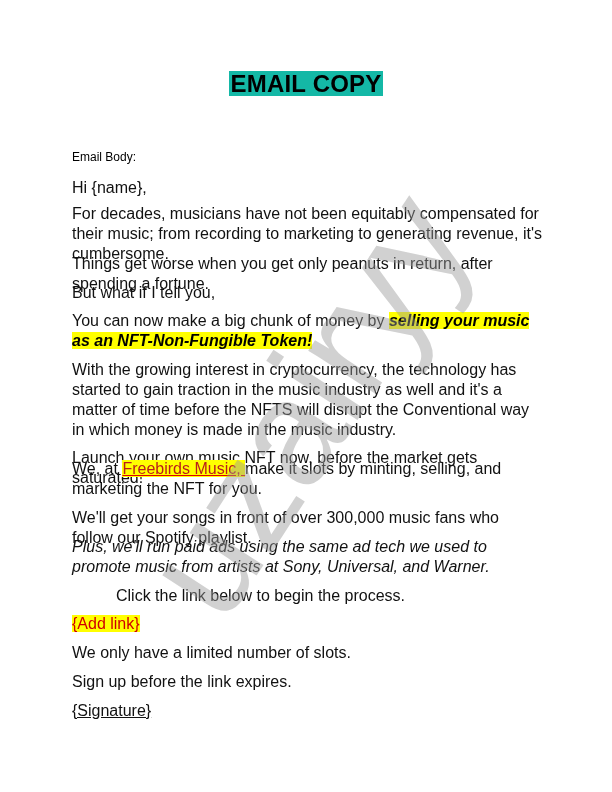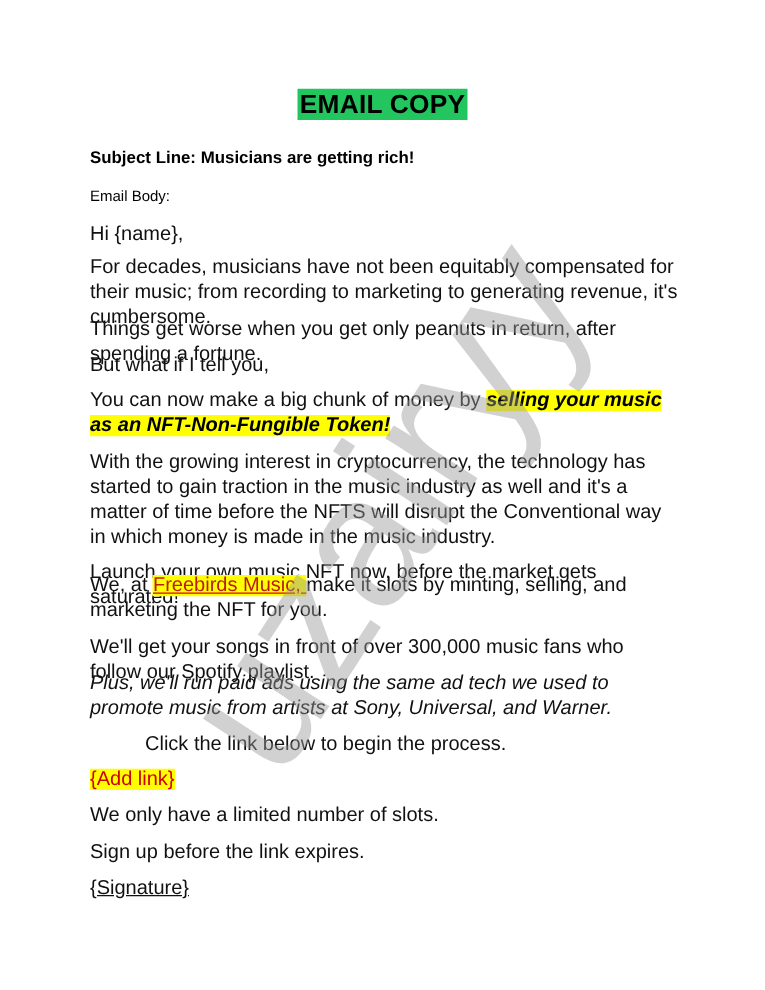--- a/index.html
+++ b/index.html
@@ -1,20 +1,20 @@
 <!DOCTYPE html>
 <html><head>
 <meta charset="utf-8">
 <style>
   html, body { margin:0; padding:0; background:#ffffff; }
   body { width:612px; height:792px; position:relative; overflow:hidden;
          font-family:"Liberation Sans", sans-serif; color:#000; }
   .page { position:absolute; left:0; top:0; width:612px; height:792px; }
   .title-wrap { position:absolute; left:0; top:71px; width:612px; text-align:center; }
-  .title { display:inline-block; background:#22c55e; font-weight:bold; font-size:21px;
+  .title { display:inline-block; background:#14b8a6; font-weight:bold; font-size:24px;
            line-height:25px; padding:0 2px; letter-spacing:0.2px; }
   .subject { position:absolute; left:72px; top:118px; font-weight:bold; font-size:13.5px; }
   .body-label { position:absolute; left:72px; top:150px; font-weight:normal; font-size:12px; }
   .p { position:absolute; left:72px; width:470px; font-size:16px; line-height:20px; color:#111; }
   .hl { background:#ffff00; }
   .bi { font-weight:bold; font-style:italic; color:#000; }
   .link-red { color:#b91c1c; text-decoration:underline; text-decoration-color:#e00000; }
   .red { color:#d00000; }
   .watermark { position:absolute; left:306px; top:405px; transform:translate(-50%,-50%) rotate(-57deg);
                font-size:150px; font-family:"Liberation Sans", sans-serif; color:#9a9a9a; opacity:0.45;
@@ -22,21 +22,20 @@
 </style>
 </head>
 <body>
 
 <div class="page">
 
   <div class="title-wrap">
     <span class="title">EMAIL COPY</span>
   </div>
 
-  <div class="subject">Subject Line: Musicians are getting rich!</div>
 
   <div class="body-label">Email Body:</div>
 
   <div class="p" style="top:178px;">Hi {name},</div>
 
   <div class="p" style="top:204px;">For decades, musicians have not been equitably compensated for their music; from recording to marketing to generating revenue, it's cumbersome.</div>
 
   <div class="p" style="top:254px;">Things get worse when you get only peanuts in return, after spending a fortune.</div>
 
   <div class="p" style="top:311px;">

